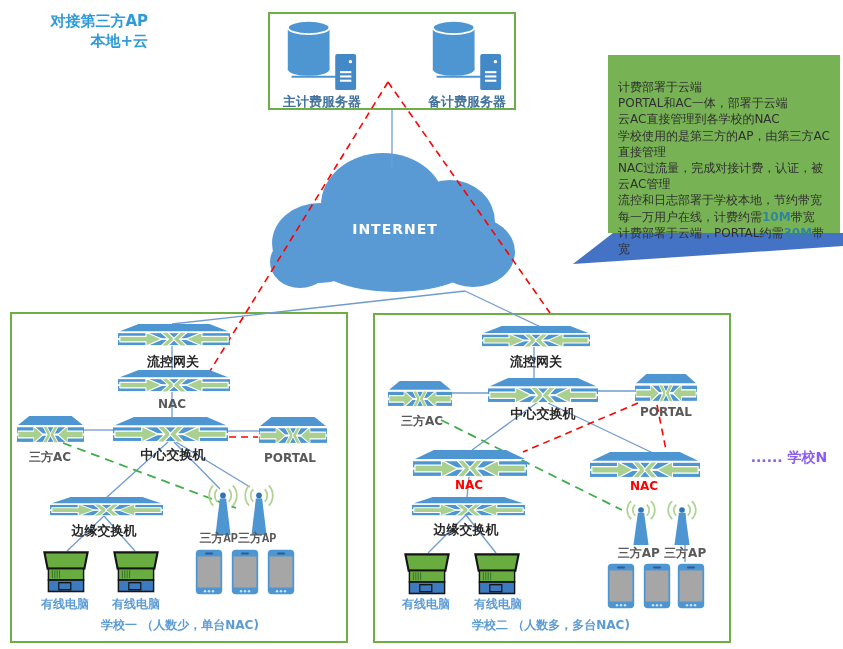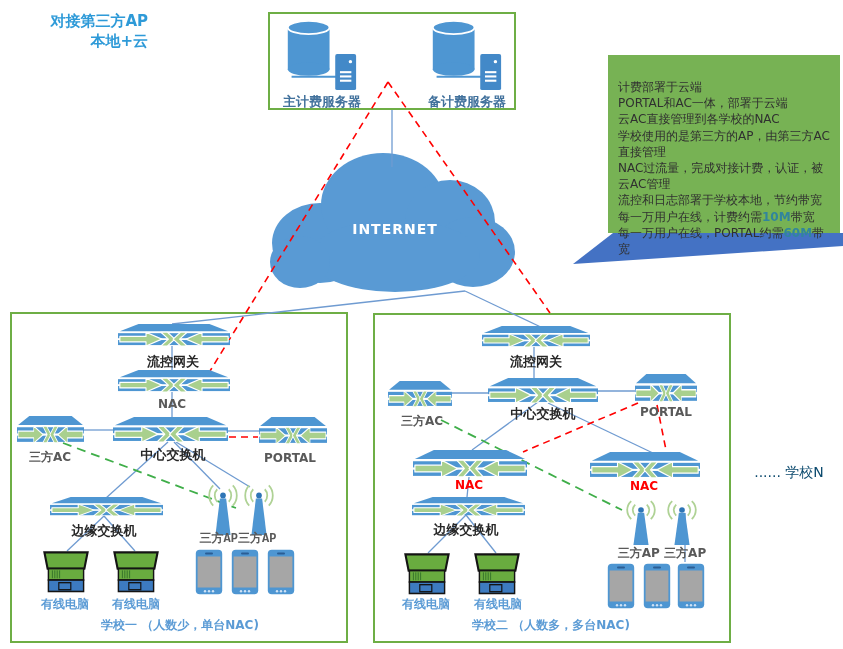--- a/index.html
+++ b/index.html
@@ -12,21 +12,21 @@
   .lb{position:absolute;text-align:center;font-weight:bold;font-size:12px;color:#595959;white-space:nowrap;}
   .lb.black{color:#262626;font-size:13px;}
   .lb.blue{color:#5B9BD5;}
   .lb.red{color:#FF0000;}
   .lb.srv{color:#41719C;font-size:13px;font-weight:600;}
   .title{
     position:absolute;left:18px;top:11px;width:130px;text-align:right;
     color:#2E9AD8;font-weight:bold;font-size:15px;line-height:1.35;white-space:pre-line;
   }
   .caption{position:absolute;text-align:center;color:#5B9BD5;font-weight:bold;font-size:12px;white-space:nowrap;}
-  .sidenote{position:absolute;left:735px;top:449px;width:108px;text-align:center;color:#0c4a6e;font-weight:normal;font-size:14px;white-space:nowrap;margin-top:15px;}
+  .sidenote{position:absolute;left:735px;top:449px;width:108px;text-align:center;color:#8b5cf6;font-weight:bold;font-size:14px;white-space:nowrap;}
   .cloud-label{
     position:absolute;left:330px;top:221px;width:130px;text-align:center;
     color:#fff;font-weight:bold;font-size:14px;letter-spacing:1px;
   }
   .bubble{
     position:absolute;left:608px;top:55px;width:232px;height:178px;box-sizing:border-box;
     background:#77B254;padding:24px 10px;color:#303030;font-size:12px;line-height:16.2px;
   }
   .bubble .accent{color:#31859C;font-weight:bold;}
   .overlay{position:absolute;left:0;top:0;width:843px;height:649px;pointer-events:none;}
@@ -160,21 +160,21 @@
   <div class="lb srv" style="left:407px;top:93px;width:120px;font-family:Liberation Mono, monospace;">备计费服务器</div>
 
   <div class="bubble">
     <div>计费部署于云端</div>
     <div>PORTAL和AC一体，部署于云端</div>
     <div>云AC直接管理到各学校的NAC</div>
     <div>学校使用的是第三方的AP，由第三方AC直接管理</div>
     <div>NAC过流量，完成对接计费，认证，被云AC管理</div>
     <div>流控和日志部署于学校本地，节约带宽</div>
     <div><span>每一万用户在线，计费约需</span><span class="accent">10M</span><span>带宽</span></div>
-    <div><span>每一万用户在线，PORTAL约需</span><span class="accent">60M</span><span>带宽</span></div>
+    <div><span>计费部署于云端，PORTAL约需</span><span class="accent">30M</span><span>带宽</span></div>
   </div>
 
   <svg class="dev" style="left:118px;top:324px;width:112px;height:22px;" viewBox="0 0 120 24" preserveAspectRatio="none">
       <use href="#ic-switch"></use>
     </svg>
   <div class="lb black" style="left:123px;top:353px;width:100px;">流控网关</div>
 
   <svg class="dev" style="left:118px;top:370px;width:112px;height:22px;" viewBox="0 0 120 24" preserveAspectRatio="none">
       <use href="#ic-switch"></use>
     </svg>

